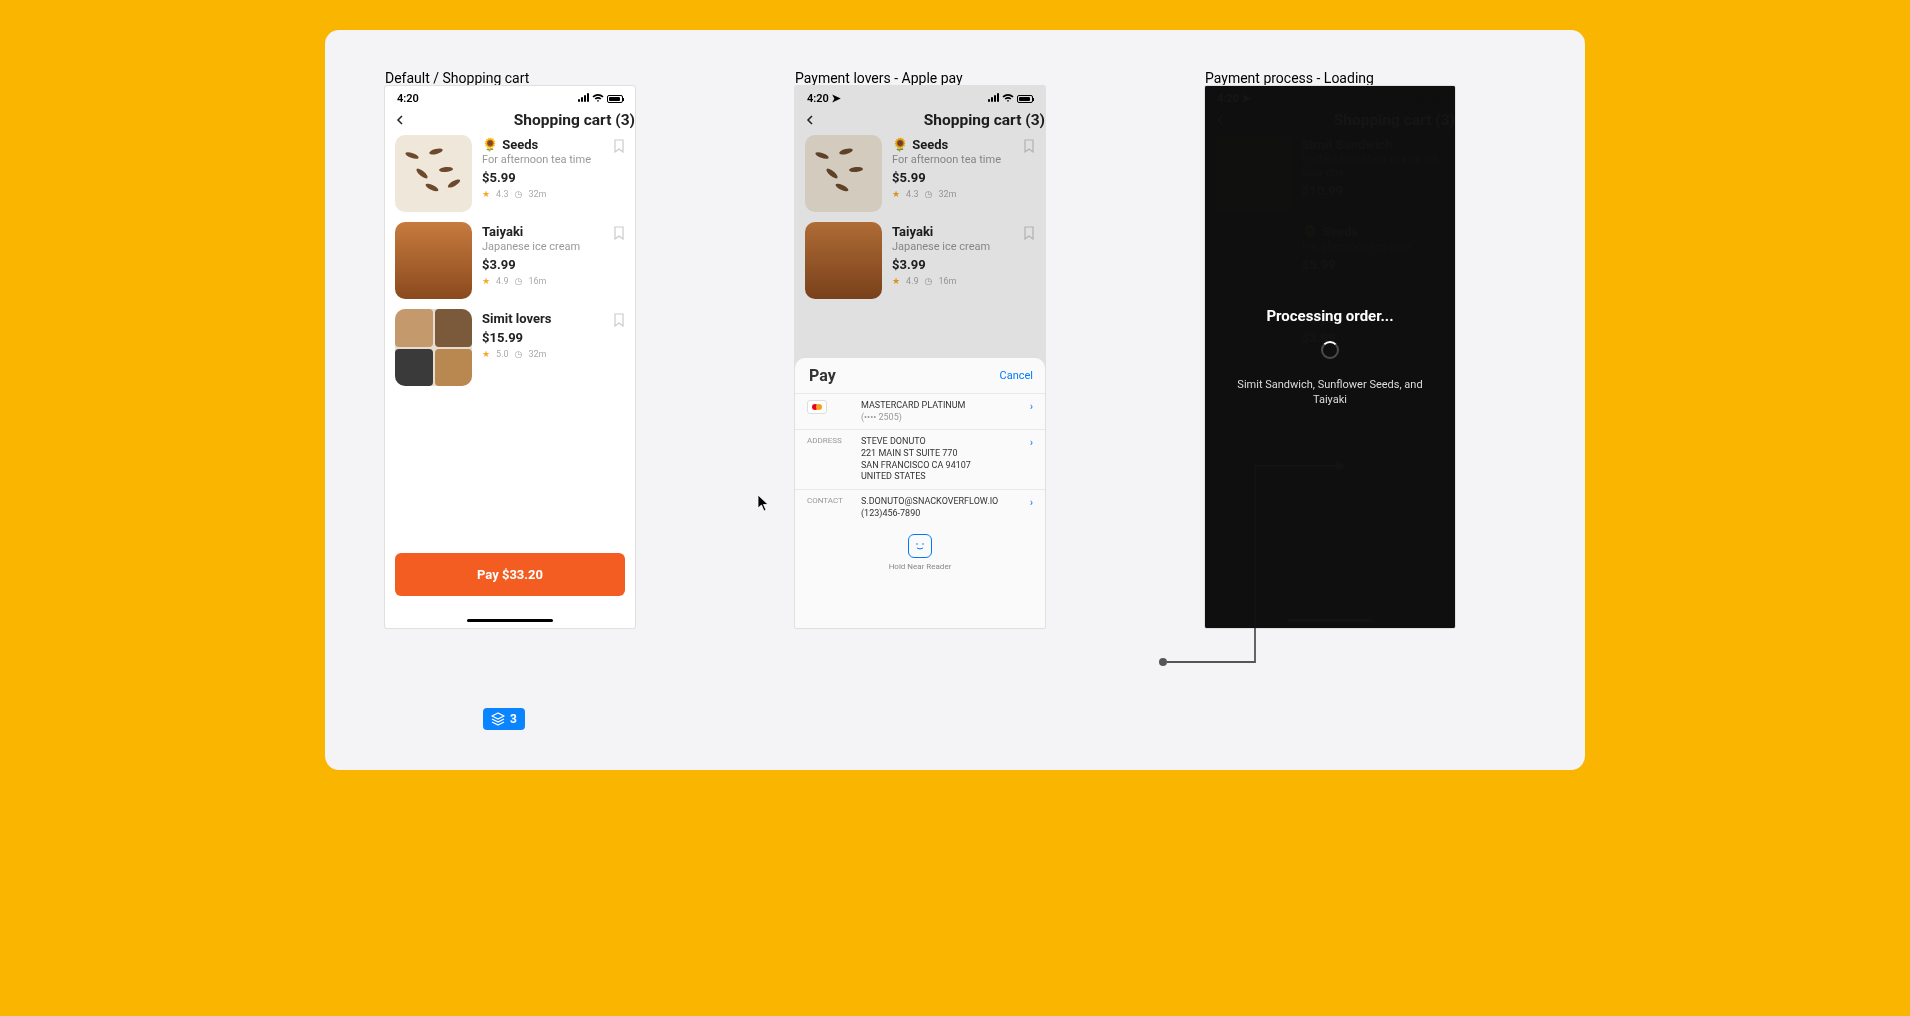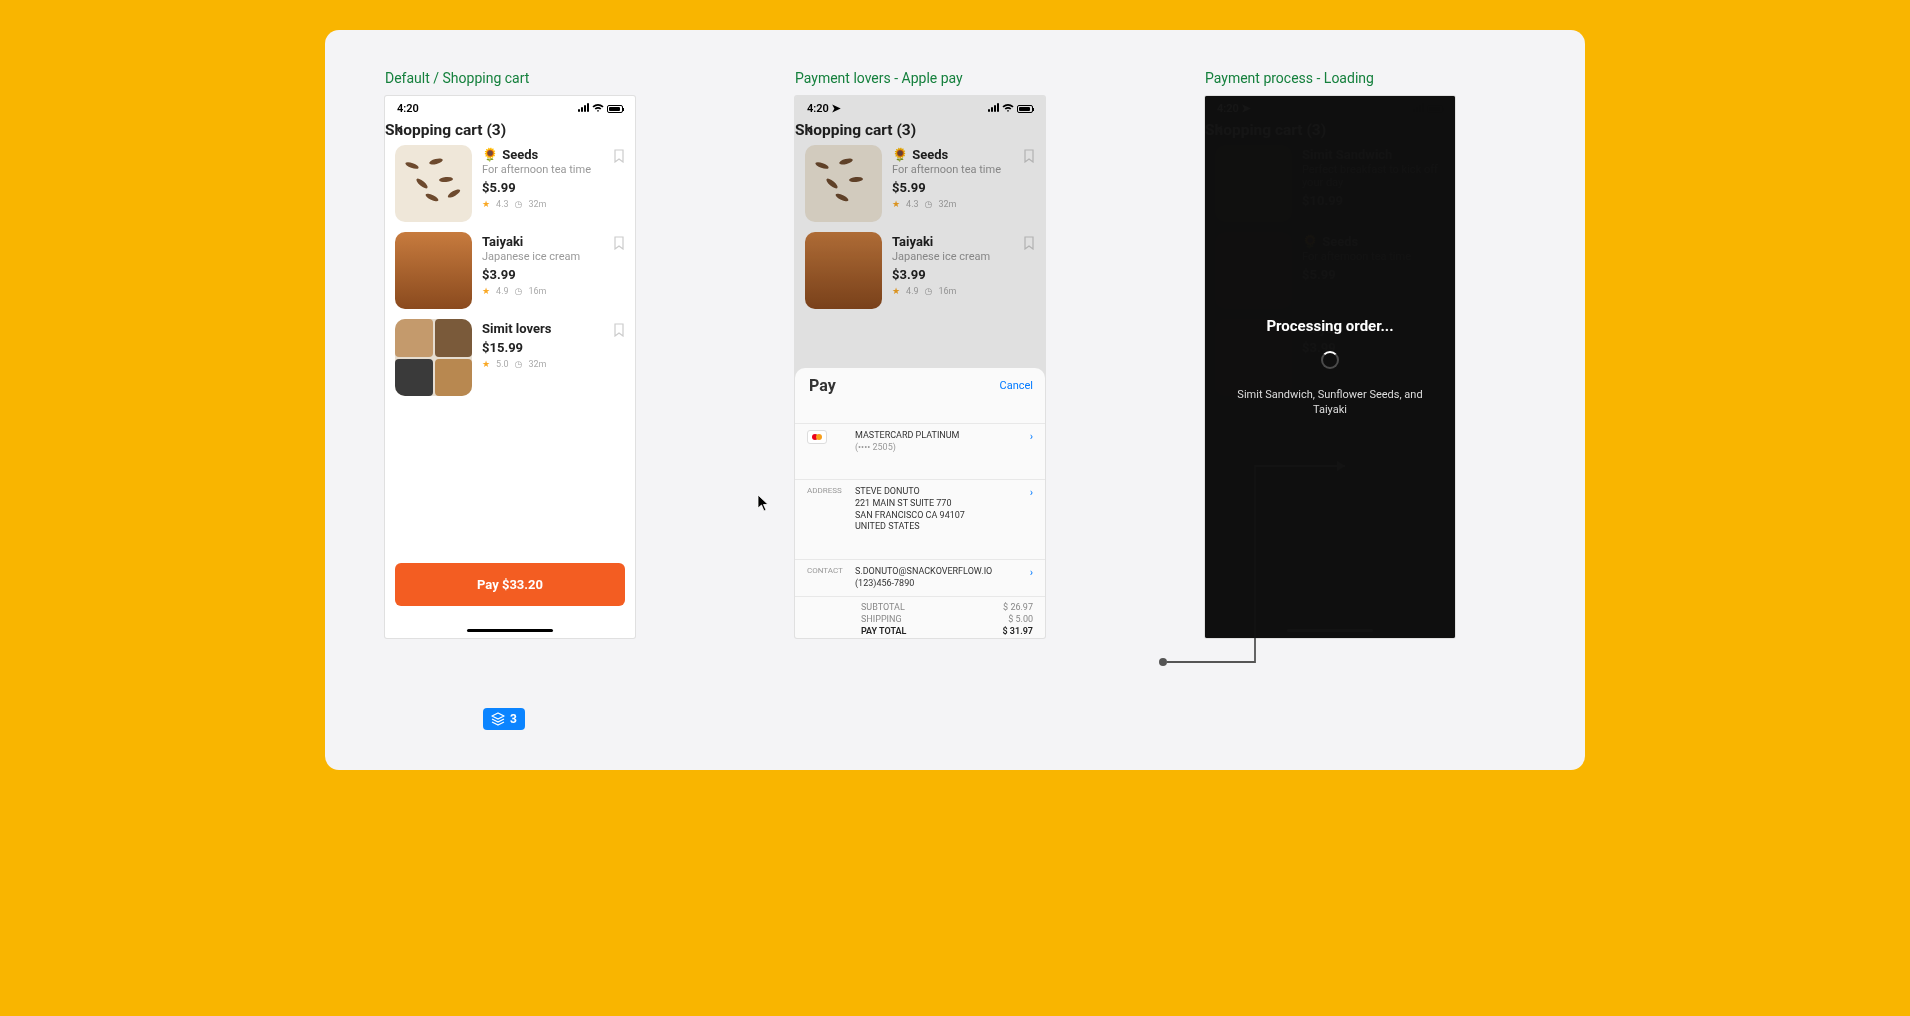--- a/index.html
+++ b/index.html
@@ -17,21 +17,21 @@
     width: 1260px;
     height: 740px;
     border-radius: 14px;
     position: relative;
     padding: 40px 60px;
     display: flex;
     gap: 160px;
     justify-content: flex-start;
   }
   .col { display: flex; flex-direction: column; align-items: flex-start; }
-  .frame-label { font-size: 14px; color: #15803d; margin-bottom: 10px; }
+  .frame-label { font-size: 14px; color: #000000; }
   .phone {
     width: 250px;
     height: 542px;
     background: #fff;
     border-radius: 2px;
     position: relative;
     overflow: hidden;
     box-shadow: 0 0 0 1px #e0e0e0;
   }
   .status-bar {
@@ -45,21 +45,21 @@
   .nav-row {
     display: flex;
     align-items: center;
     padding: 8px 10px 10px;
     position: relative;
   }
   .back-icon { width: 10px; height: 10px; }
   .nav-title {
     position: absolute;
     left: 0; right: 0;
-    text-align: left;
+    text-align: right;
     font-size: 15.5px;
     font-weight: 700;
     color: #222;
   }
   .cart-list { padding: 0 10px; }
   .cart-item {
     display: flex;
     gap: 10px;
     margin-bottom: 10px;
     position: relative;
@@ -135,22 +135,21 @@
     padding: 8px 12px;
   }
   .ap-logo { font-weight: 700; font-size: 16px; display:flex; align-items:center; gap:2px;}
   .ap-cancel { color: #027aff; font-size: 11px; }
   .ap-row {
     display: flex;
     padding: 6px 12px;
     border-top: 1px solid #e8e8e8;
     position: relative;
     align-items: flex-start;
-    gap: 4px;
-    margin-top: 20px;
+    gap: 10px;
   }
   .ap-label { color: #999; font-size: 8px; width: 44px; flex-shrink:0; text-transform: uppercase; }
   .ap-val { font-size: 9px; color: #333; line-height: 1.3; flex:1;}
   .ap-chev { color: #027aff; font-size: 11px; }
   .card-dot { width:20px; height:14px; background:#fff; border:1px solid #ddd; border-radius:3px; display:flex; align-items:center; justify-content:center; margin-right:4px;}
   .mc1{width:6px;height:6px;background:#eb001b;border-radius:50%;display:inline-block;}
   .mc2{width:6px;height:6px;background:#f79e1b;border-radius:50%;display:inline-block;margin-left:-2px;}
   .ap-totals { padding: 4px 12px; border-top: 1px solid #e8e8e8;}
   .ap-total-line { display:flex; justify-content:space-between; font-size:9px; color:#888; padding:1px 0;}
   .ap-total-line.strong { color:#222; font-weight:600;}
@@ -432,34 +431,20 @@
           <span class="ap-chev">›</span>
         </div>
         <div class="ap-row">
           <span class="ap-label">CONTACT</span>
           <span class="ap-val">
             <span>S.DONUTO@SNACKOVERFLOW.IO</span><br>
             <span>(123)456-7890</span>
           </span>
           <span class="ap-chev">›</span>
         </div>
-        <div class="ap-totals">
-          <div class="ap-total-line">
-              <span style="margin-left:54px">SUBTOTAL</span>
-              <span>$ 26.97</span>
-            </div>
-          <div class="ap-total-line">
-              <span style="margin-left:54px">SHIPPING</span>
-              <span>$ 5.00</span>
-            </div>
-          <div class="ap-total-line strong">
-              <span style="margin-left:54px">PAY TOTAL</span>
-              <span>$ 31.97</span>
-            </div>
-        </div>
         <div class="ap-face">
           <div class="face-ring">
             <svg width="14" height="14" viewBox="0 0 14 14">
                 <circle cx="4" cy="5" r="0.8" fill="#027aff"></circle>
                 <circle cx="10" cy="5" r="0.8" fill="#027aff"></circle>
                 <path d="M4 9 Q7 11 10 9" stroke="#027aff" stroke-width="1" fill="none"></path>
               </svg>
           </div>
           <div class="ap-hint">Hold Near Reader</div>
         </div>

